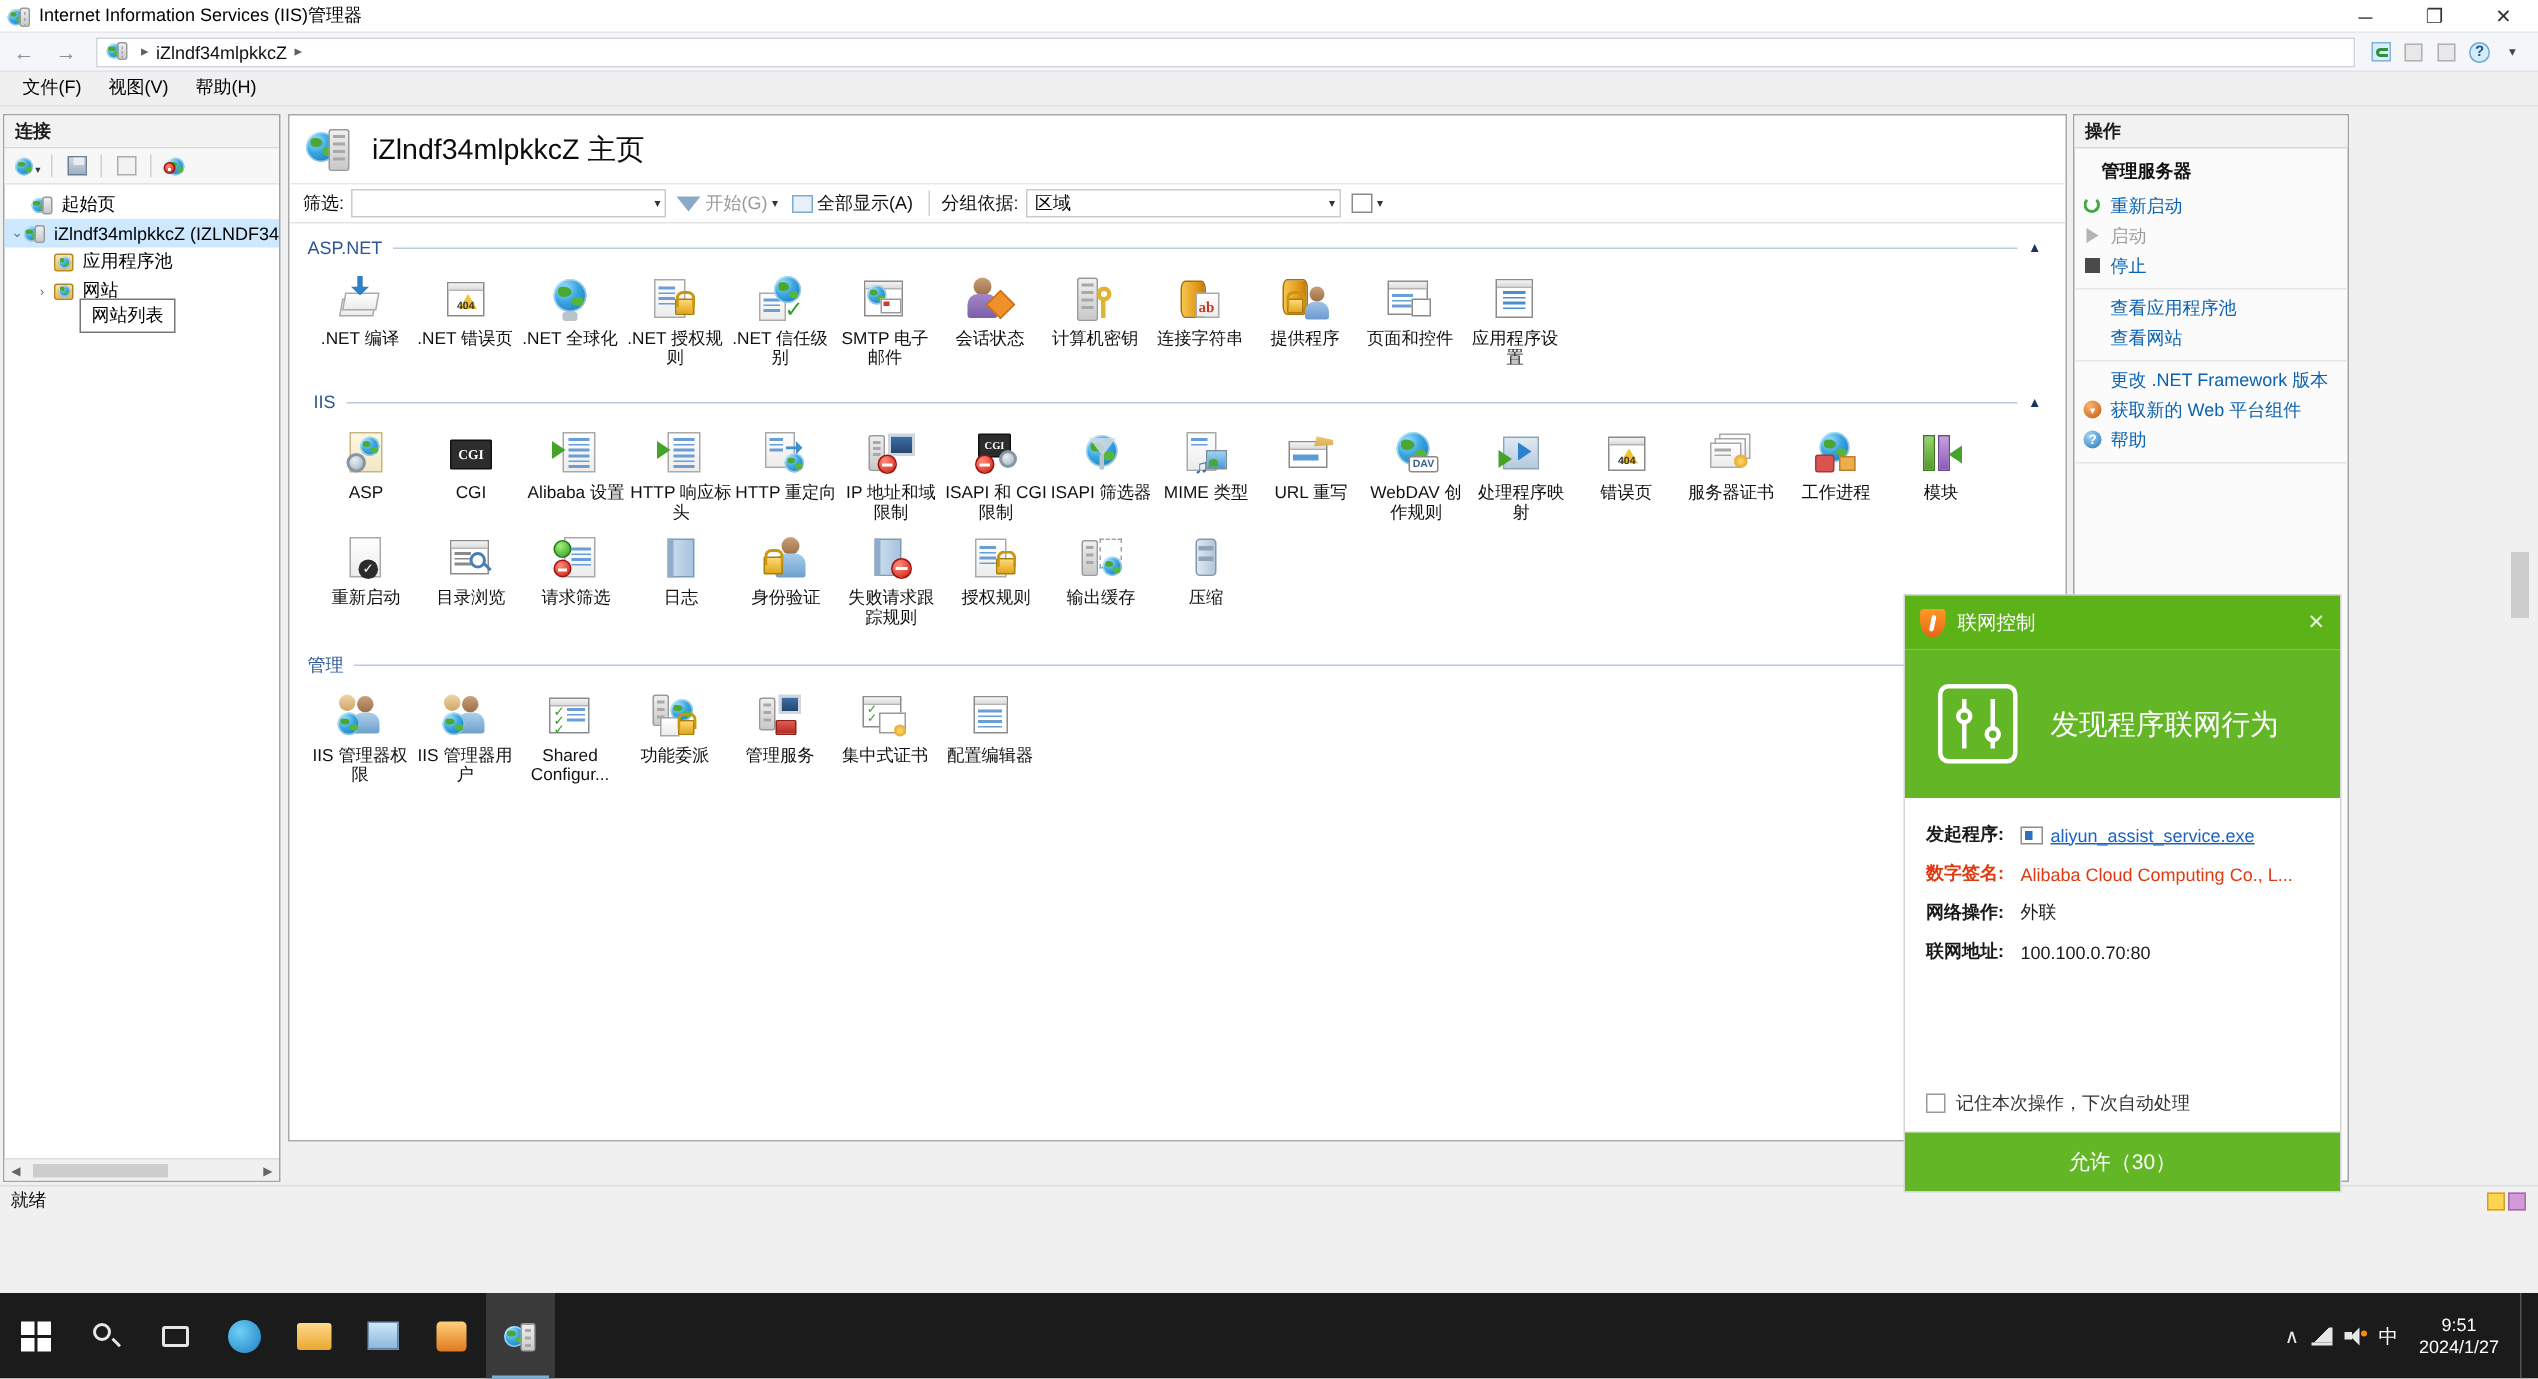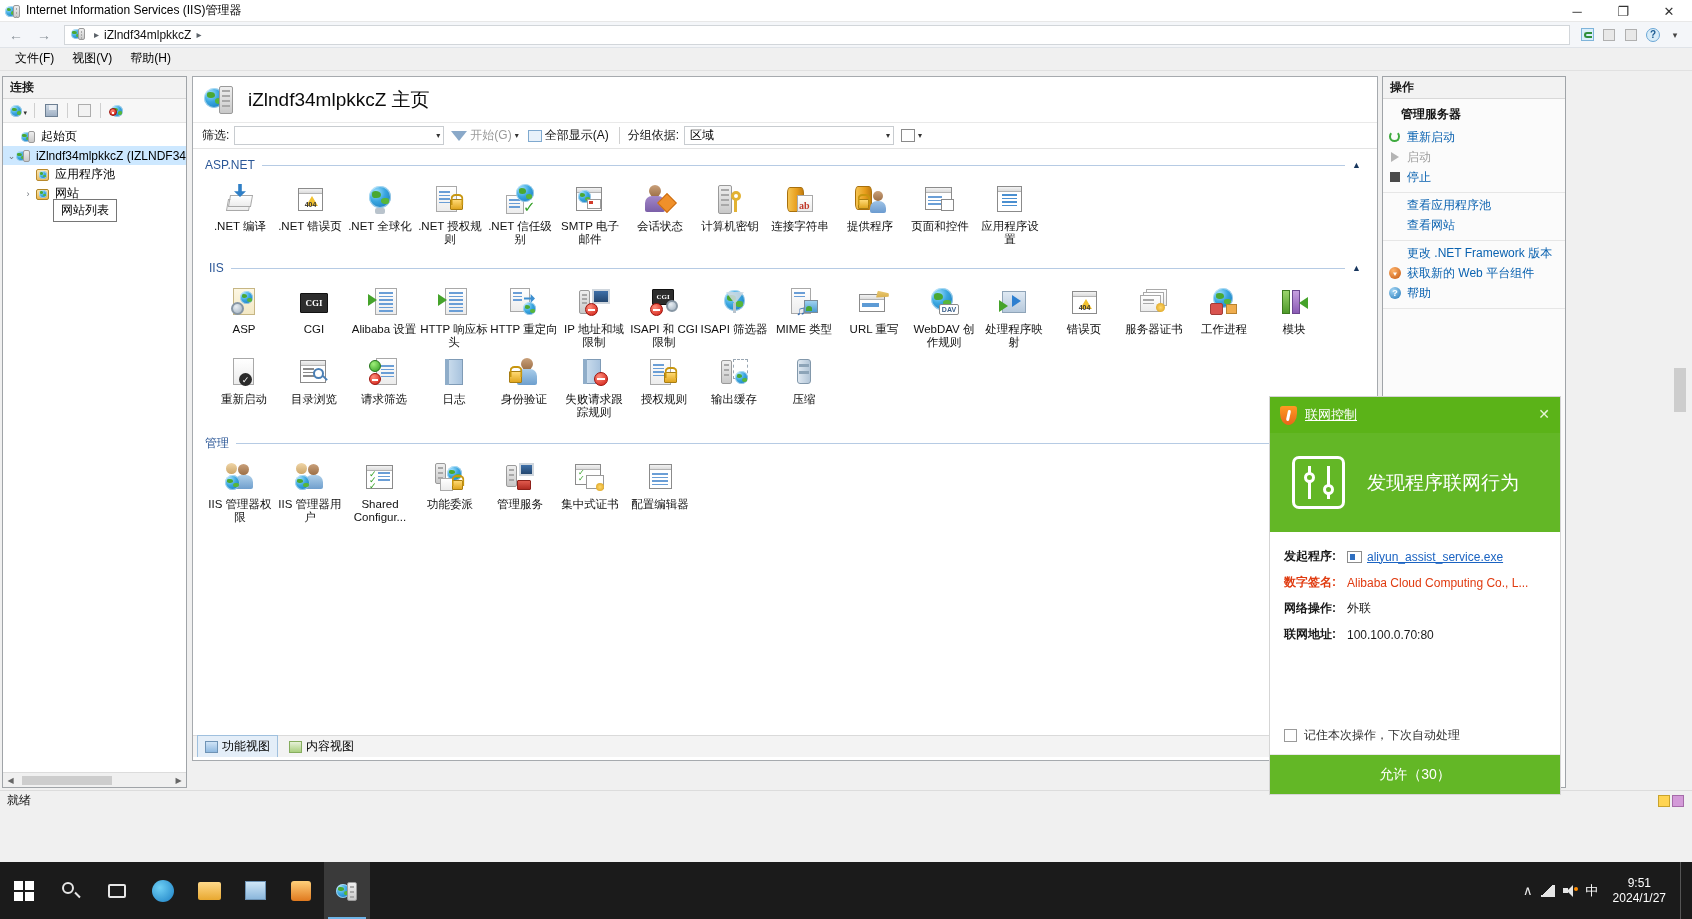--- a/index.html
+++ b/index.html
@@ -188,21 +188,21 @@
 
   
   .dialog {
     position: absolute; left: 1270px; top: 397px; width: 290px; height: 397px;
     background: #fff; box-shadow: 0 0 0 1px #d5d5d5; 
   }
   .dlg-head {
     height: 36px; background: #5bb318; display: flex; align-items: center; padding: 0 10px;
     position: relative;
   }
-  .dlg-head-title { color: #fff; font-size: 13px; margin-left: 8px; text-decoration: underline; }
+  .dlg-head-title { color: #fff; font-size: 13px; margin-left: 8px; }
   .dlg-close { position: absolute; right: 10px; top: 10px; color: #e6f5d6; font-size: 14px; line-height: 14px; }
   .dlg-banner {
     height: 99px; background: #63b726; display: flex; align-items: center; padding-left: 22px; gap: 22px;
   }
   .dlg-banner-text { color: #fff; font-size: 19px; }
   .dlg-body { padding: 16px 0 0 14px; }
   .dlg-row { display: flex; align-items: center; margin-bottom: 9px; font-size: 12px; }
   .dlg-key { color: #1a1a1a; font-weight: bold; width: 63px; flex: 0 0 63px; }
   .dlg-key.warn { color: #e03b10; }
   .dlg-val { color: #1a1a1a; }
@@ -1023,30 +1023,20 @@
                   <i style="background:#6a9ed6"></i>
                   <i style="background:#6a9ed6"></i>
                 </div>
             </div>
             <div class="iconlabel">配置编辑器</div>
           </div>
 
         </div>
       </div>
 
-      <div class="viewtabs">
-        <div class="vt active">
-          <span style="width:13px;height:12px;background:linear-gradient(180deg,#cfe3f6,#8fb9e0);border:1px solid #6f93b5;display:inline-block;"></span>
-          <span>功能视图</span>
-        </div>
-        <div class="vt">
-          <span style="width:13px;height:12px;background:linear-gradient(180deg,#e6f0d8,#a9cf7e);border:1px solid #86ad5e;display:inline-block;"></span>
-          <span>内容视图</span>
-        </div>
-      </div>
     </div>
   </div>
 
   <div class="pane-right">
     <div class="pane-head">操作</div>
 
     <div class="act-section">
       <div class="act-title">管理服务器</div>
 
       <div class="act-item">

